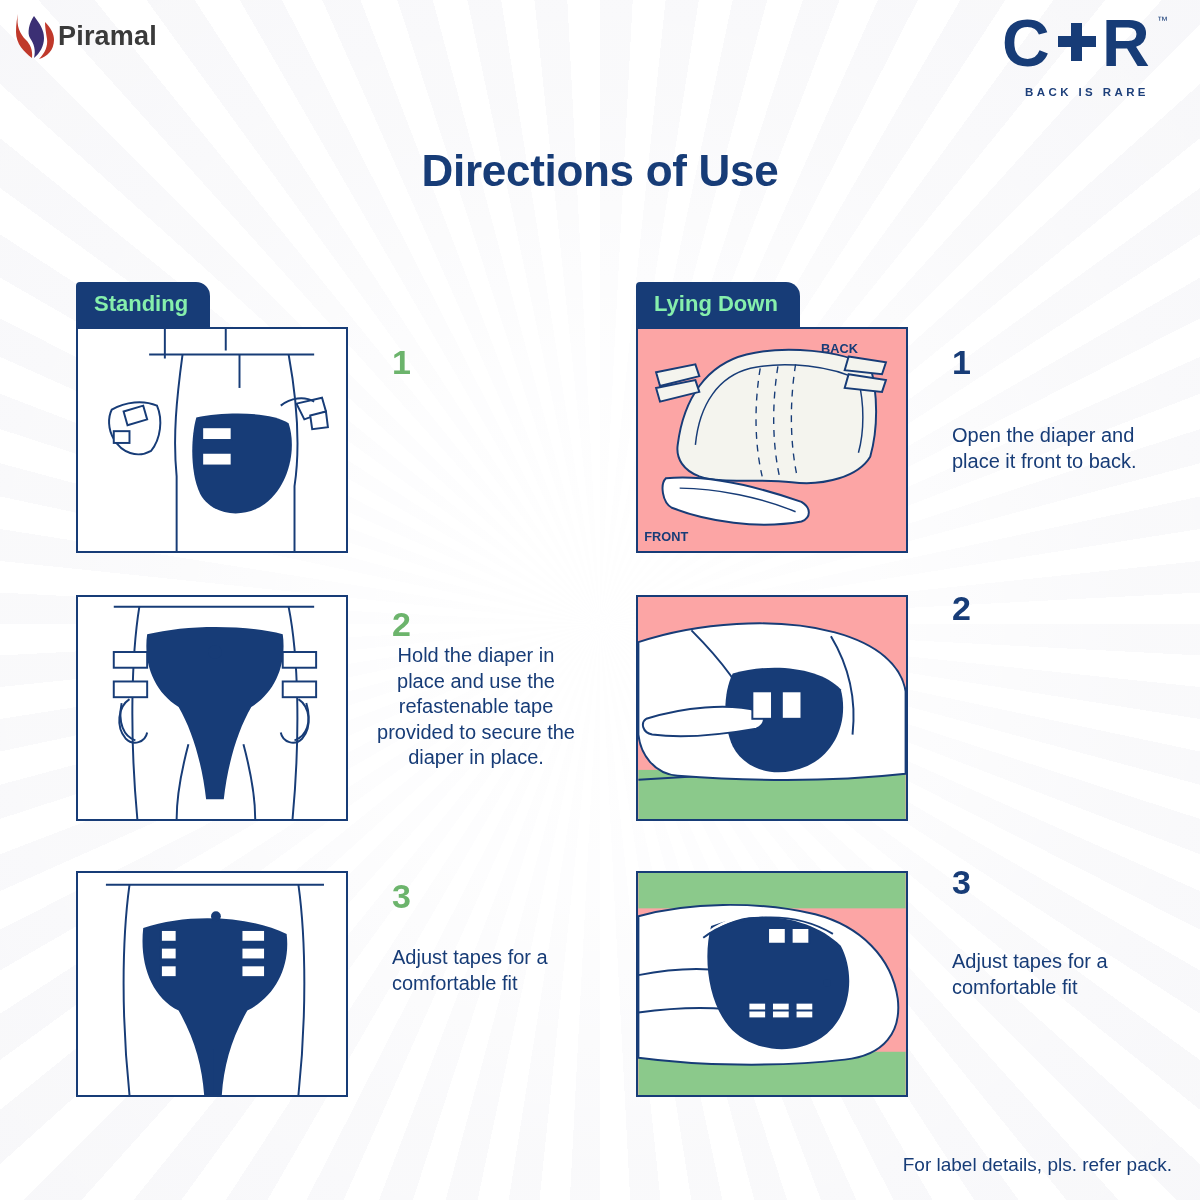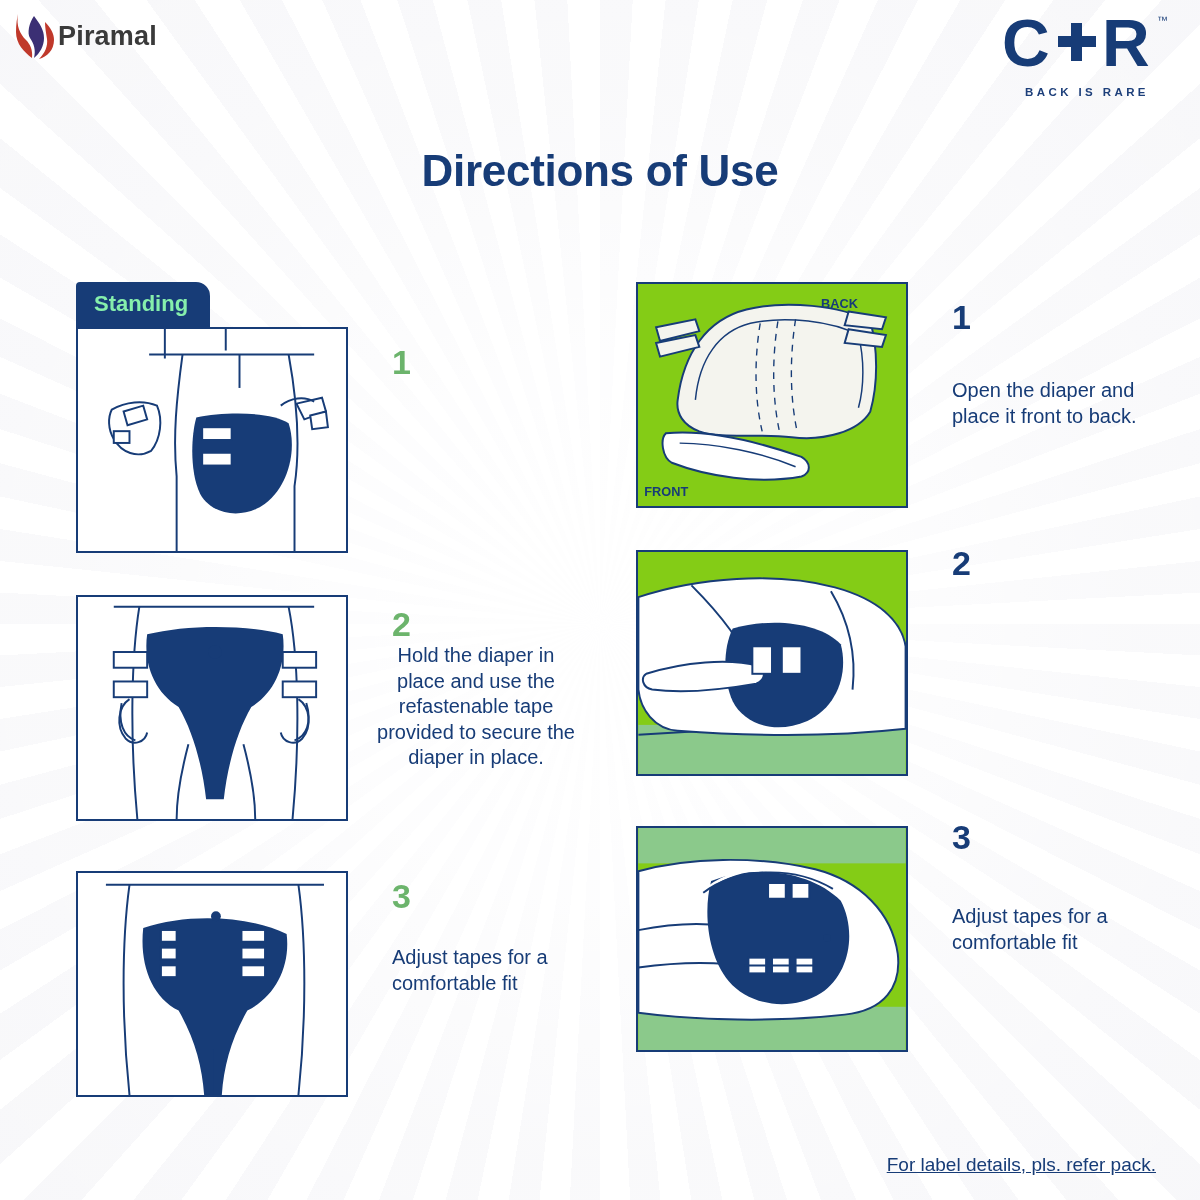--- a/index.html
+++ b/index.html
@@ -62,38 +62,38 @@
 
   .step{position:relative;}
   .step-row{display:flex;align-items:flex-start;}
   .panel{
     width:272px;height:226px;
     border:2px solid #173c77;
     background:#ffffff;
     position:relative;
     box-sizing:border-box;
   }
-  .panel.green{background:#84cc16;}
+  .panel.green{background:#fca5a5;}
   .panel svg{display:block;width:100%;height:100%;}
   .step-num{
     position:absolute;
     font-size:34px;font-weight:bold;
     z-index:4;
   }
   .num-green{color:#6cb46c;}
   .num-navy{color:#173c77;}
 
   .step-text{
     font-size:20px;line-height:1.28;color:#173c77;
     font-weight:normal;
   }
 
   .footer-note{
-    position:absolute;right:44px;bottom:24px;
-    font-size:19px;color:#173c77;text-decoration:underline;
+    position:absolute;right:28px;bottom:24px;
+    font-size:19px;color:#173c77;
   }
   .small-label{font-size:13px;font-weight:bold;fill:#173c77;}
 </style>
 </head>
 <body>
 
 <div id="bg-sunburst"></div>
 <div id="bg-veil"></div>
 
 <div id="page">
@@ -213,20 +213,21 @@
           </svg>
         </div>
         <div class="step-num num-green" style="left:316px;top:6px;">3</div>
         <div class="step-text" style="width:200px;margin-left:44px;margin-top:74px;">Adjust tapes for a comfortable fit</div>
       </div>
     </div>
   </div>
 
   <div class="col col-right">
 
+    <div class="col-header lying">Lying Down</div>
 
     
     <div class="step" style="height:268px;">
       <div class="step-row">
         <div class="panel green">
           <svg viewBox="0 0 272 226">
 
             <path d="M40 118 C46 70 70 36 110 26 C150 16 206 22 236 38 C244 66 244 102 236 130 C224 150 190 160 156 156 C120 152 86 158 62 150 C46 144 38 132 40 118 Z" fill="#f4f4ee" stroke="#173c77" stroke-width="2"></path>
             <path d="M58 118 C62 76 82 48 114 40 C150 32 198 38 224 52 C230 76 230 104 224 126" fill="none" stroke="#173c77" stroke-width="1.5"></path>
 

